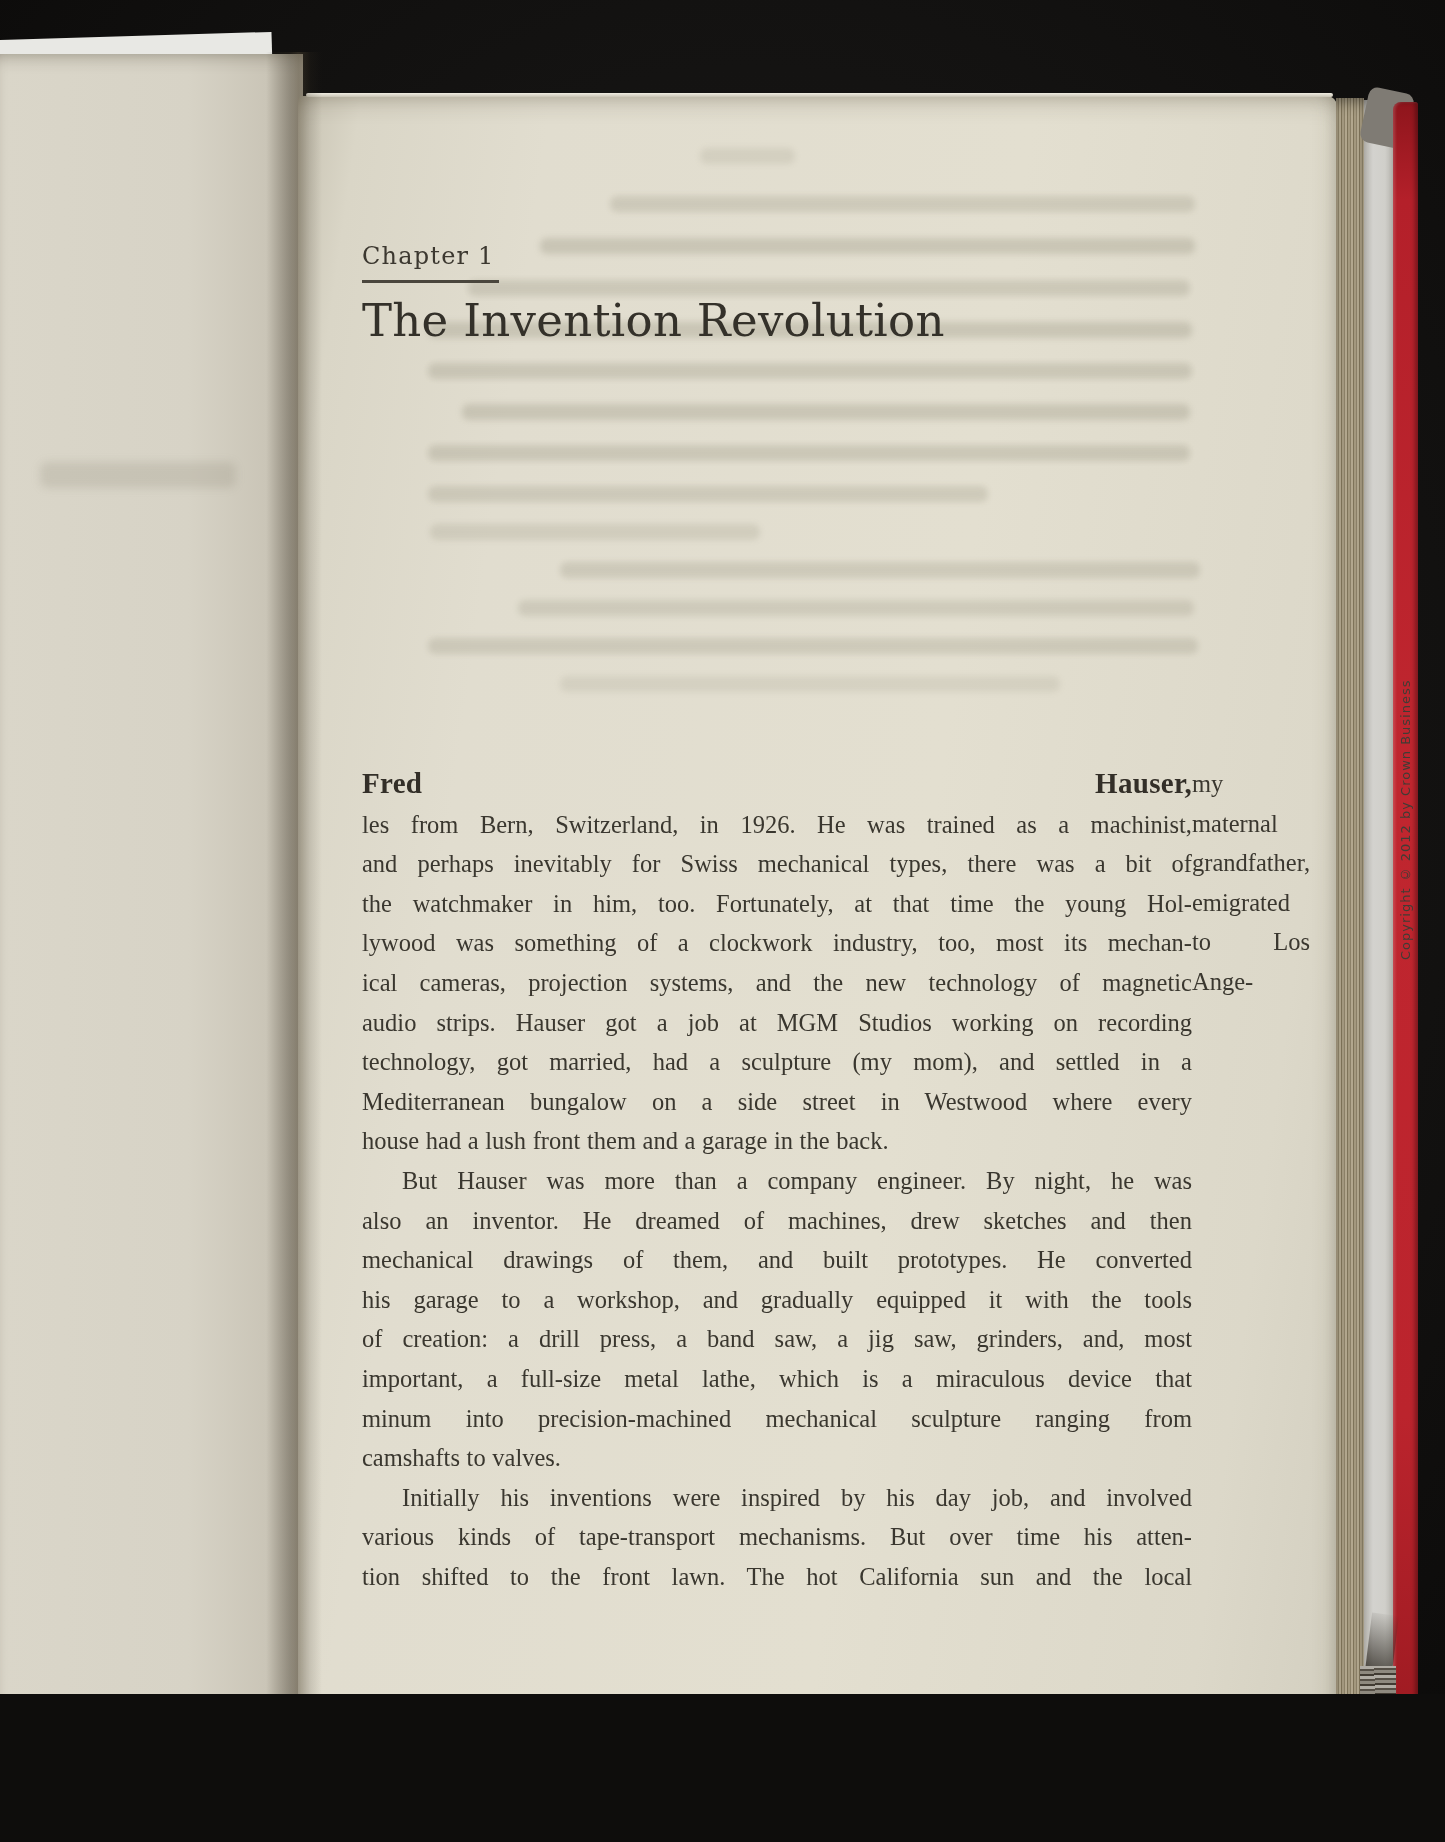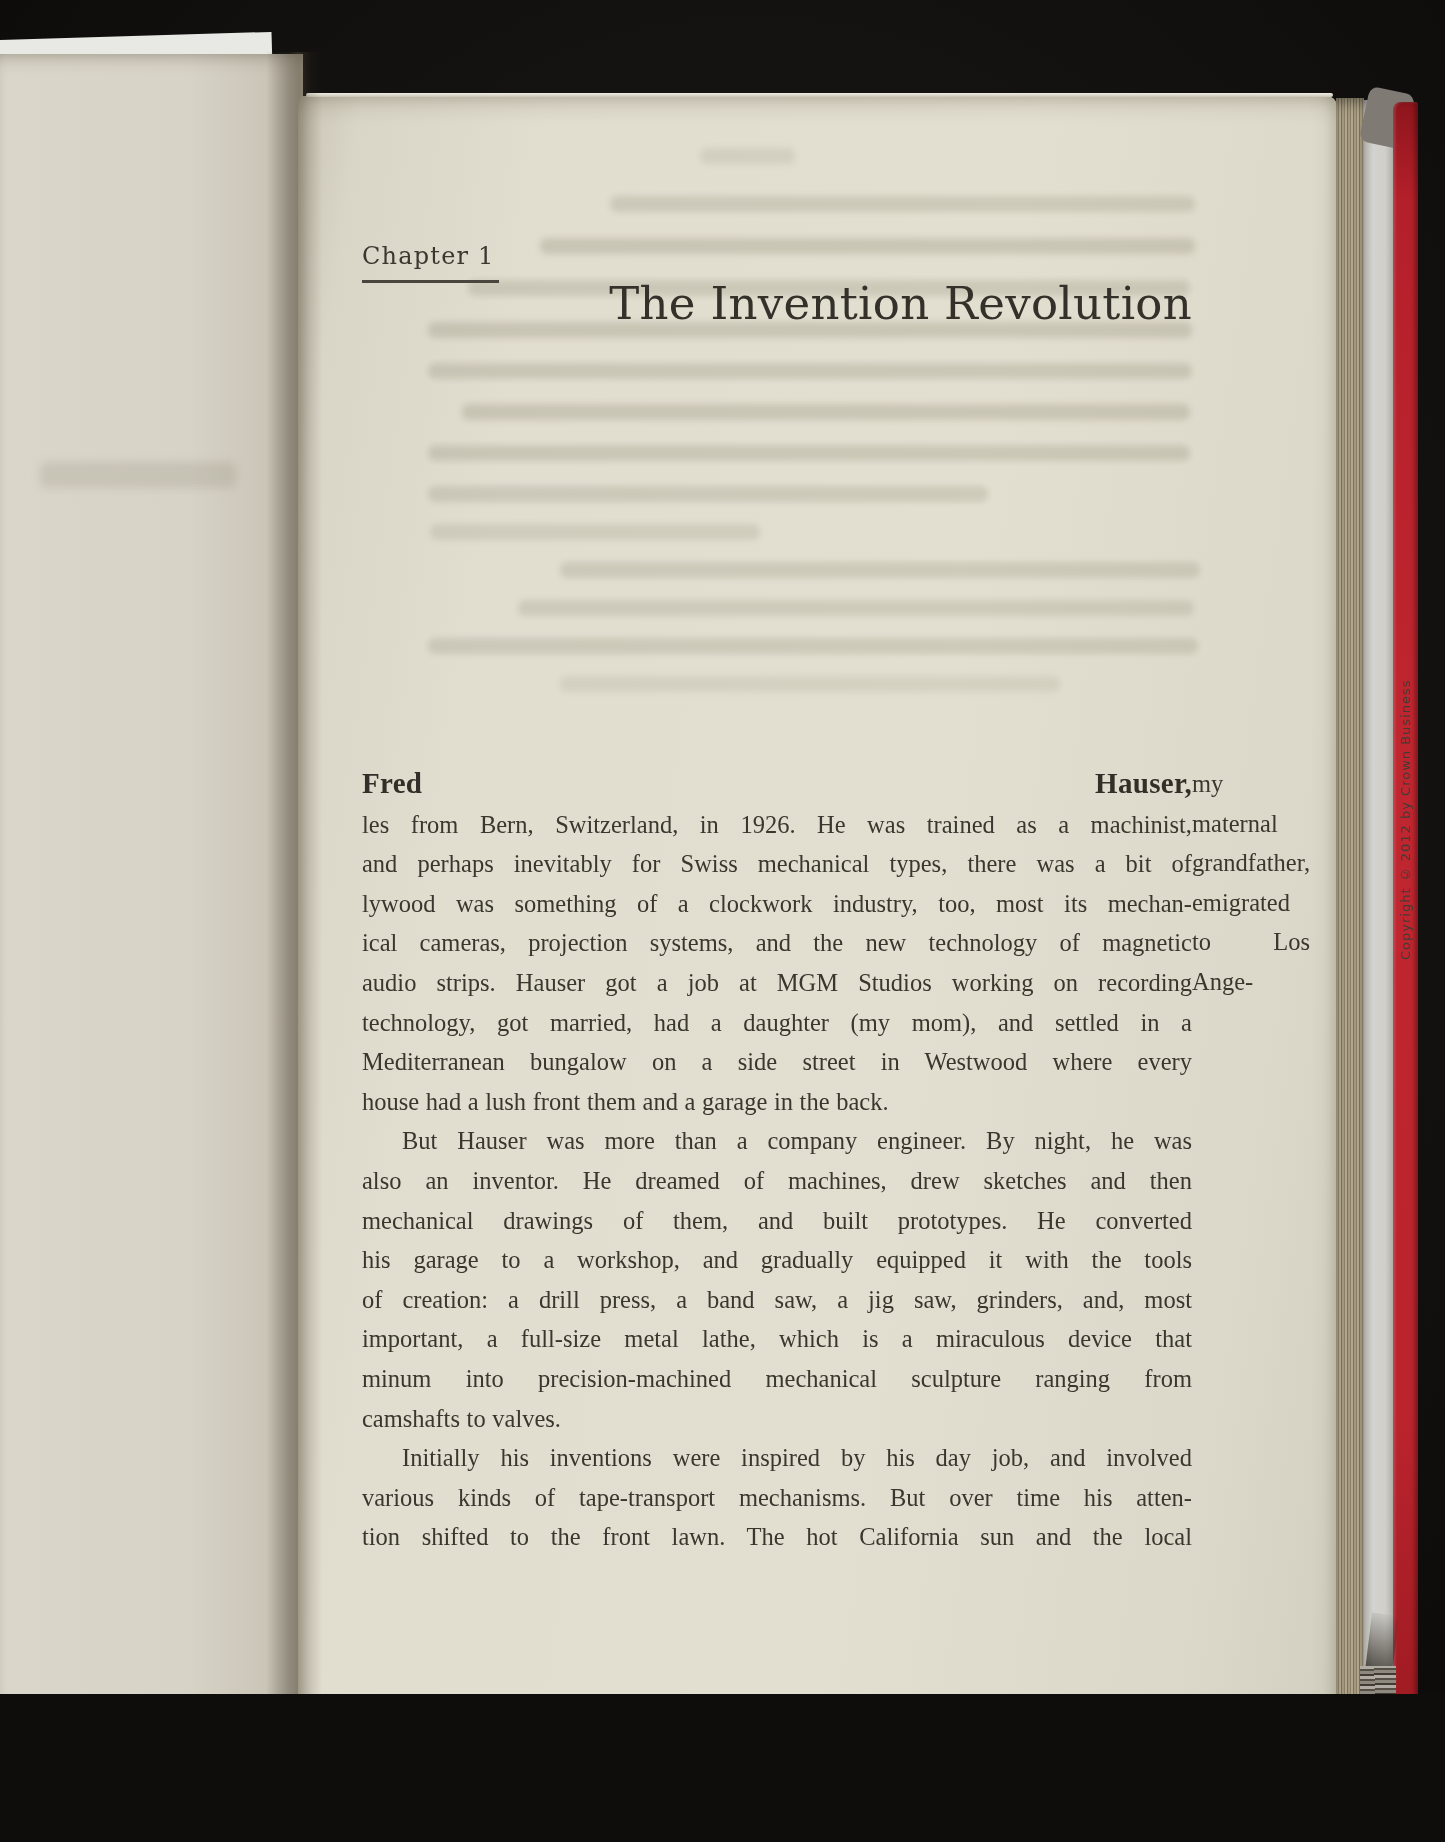--- a/index.html
+++ b/index.html
@@ -33,21 +33,21 @@
               background:linear-gradient(#f0ede2,#c9c4b5);border-radius:4px;}
 
   
   .g{background:rgba(124,121,101,.24);filter:blur(3px);border-radius:7px;height:16px;}
 
   
   .text-col{left:64px;top:0;width:830px;height:100%;}
   .chapter-label{left:0;top:146px;display:inline-block;
                  font-family:"DejaVu Serif",serif;font-size:24px;letter-spacing:1.2px;
                  color:#3c3830;border-bottom:3px solid #4a463d;padding:0 4px 10px 0;}
-  .chapter-title{left:0;top:181px;width:100%;text-align:right;
+  .chapter-title{left:0;top:198px;width:100%;text-align:left;
                  font-family:"DejaVu Serif",serif;font-size:45px;letter-spacing:.3px;color:#34312a;}
   .bodytext{left:0;top:628px;width:100%;font-size:24.5px;line-height:39.6px;color:#3a372f;margin-top:40px;}
   .bodytext .para{position:static;}
   .bodytext .lines{position:static;}
   .line{position:static;display:block;text-align:justify;text-align-last:justify;
         word-spacing:.02em;}
   .line.last{text-align-last:left;}
   .para.justify-all .line.last{text-align-last:justify;}
   .para.indent .line:first-child{text-indent:40px;}
   .lead{position:static;font-size:29px;font-weight:600;letter-spacing:.3px;color:#332f28;}
@@ -106,24 +106,25 @@
 
       <div class="chapter-title">The Invention Revolution</div>
 
       <div class="bodytext">
 
         <div class="para">
           <div class="line"><span class="lead">Fred Hauser,</span> <span>my maternal grandfather, emigrated to Los Ange-</span></div>
           <div class="lines">
               <div class="line">les from Bern, Switzerland, in 1926. He was trained as a machinist,</div>
               <div class="line">and perhaps inevitably for Swiss mechanical types, there was a bit of</div>
+              <div class="line">the watchmaker in him, too. Fortunately, at that time the young Hol-</div>
               <div class="line">lywood was something of a clockwork industry, too, most its mechan-</div>
               <div class="line">ical cameras, projection systems, and the new technology of magnetic</div>
               <div class="line">audio strips. Hauser got a job at MGM Studios working on recording</div>
-              <div class="line">technology, got married, had a daughter (my mom), and settled in a</div>
+              <div class="line">technology, got married, had a sculpture (my mom), and settled in a</div>
               <div class="line">Mediterranean bungalow on a side street in Westwood where every</div>
               <div class="line last">house had a lush front them and a garage in the back.</div>
             </div>
         </div>
 
         <div class="para indent">
           <div class="lines">
               <div class="line">But Hauser was more than a company engineer. By night, he was</div>
               <div class="line">also an inventor. He dreamed of machines, drew sketches and then</div>
               <div class="line">mechanical drawings of them, and built prototypes. He converted</div>

